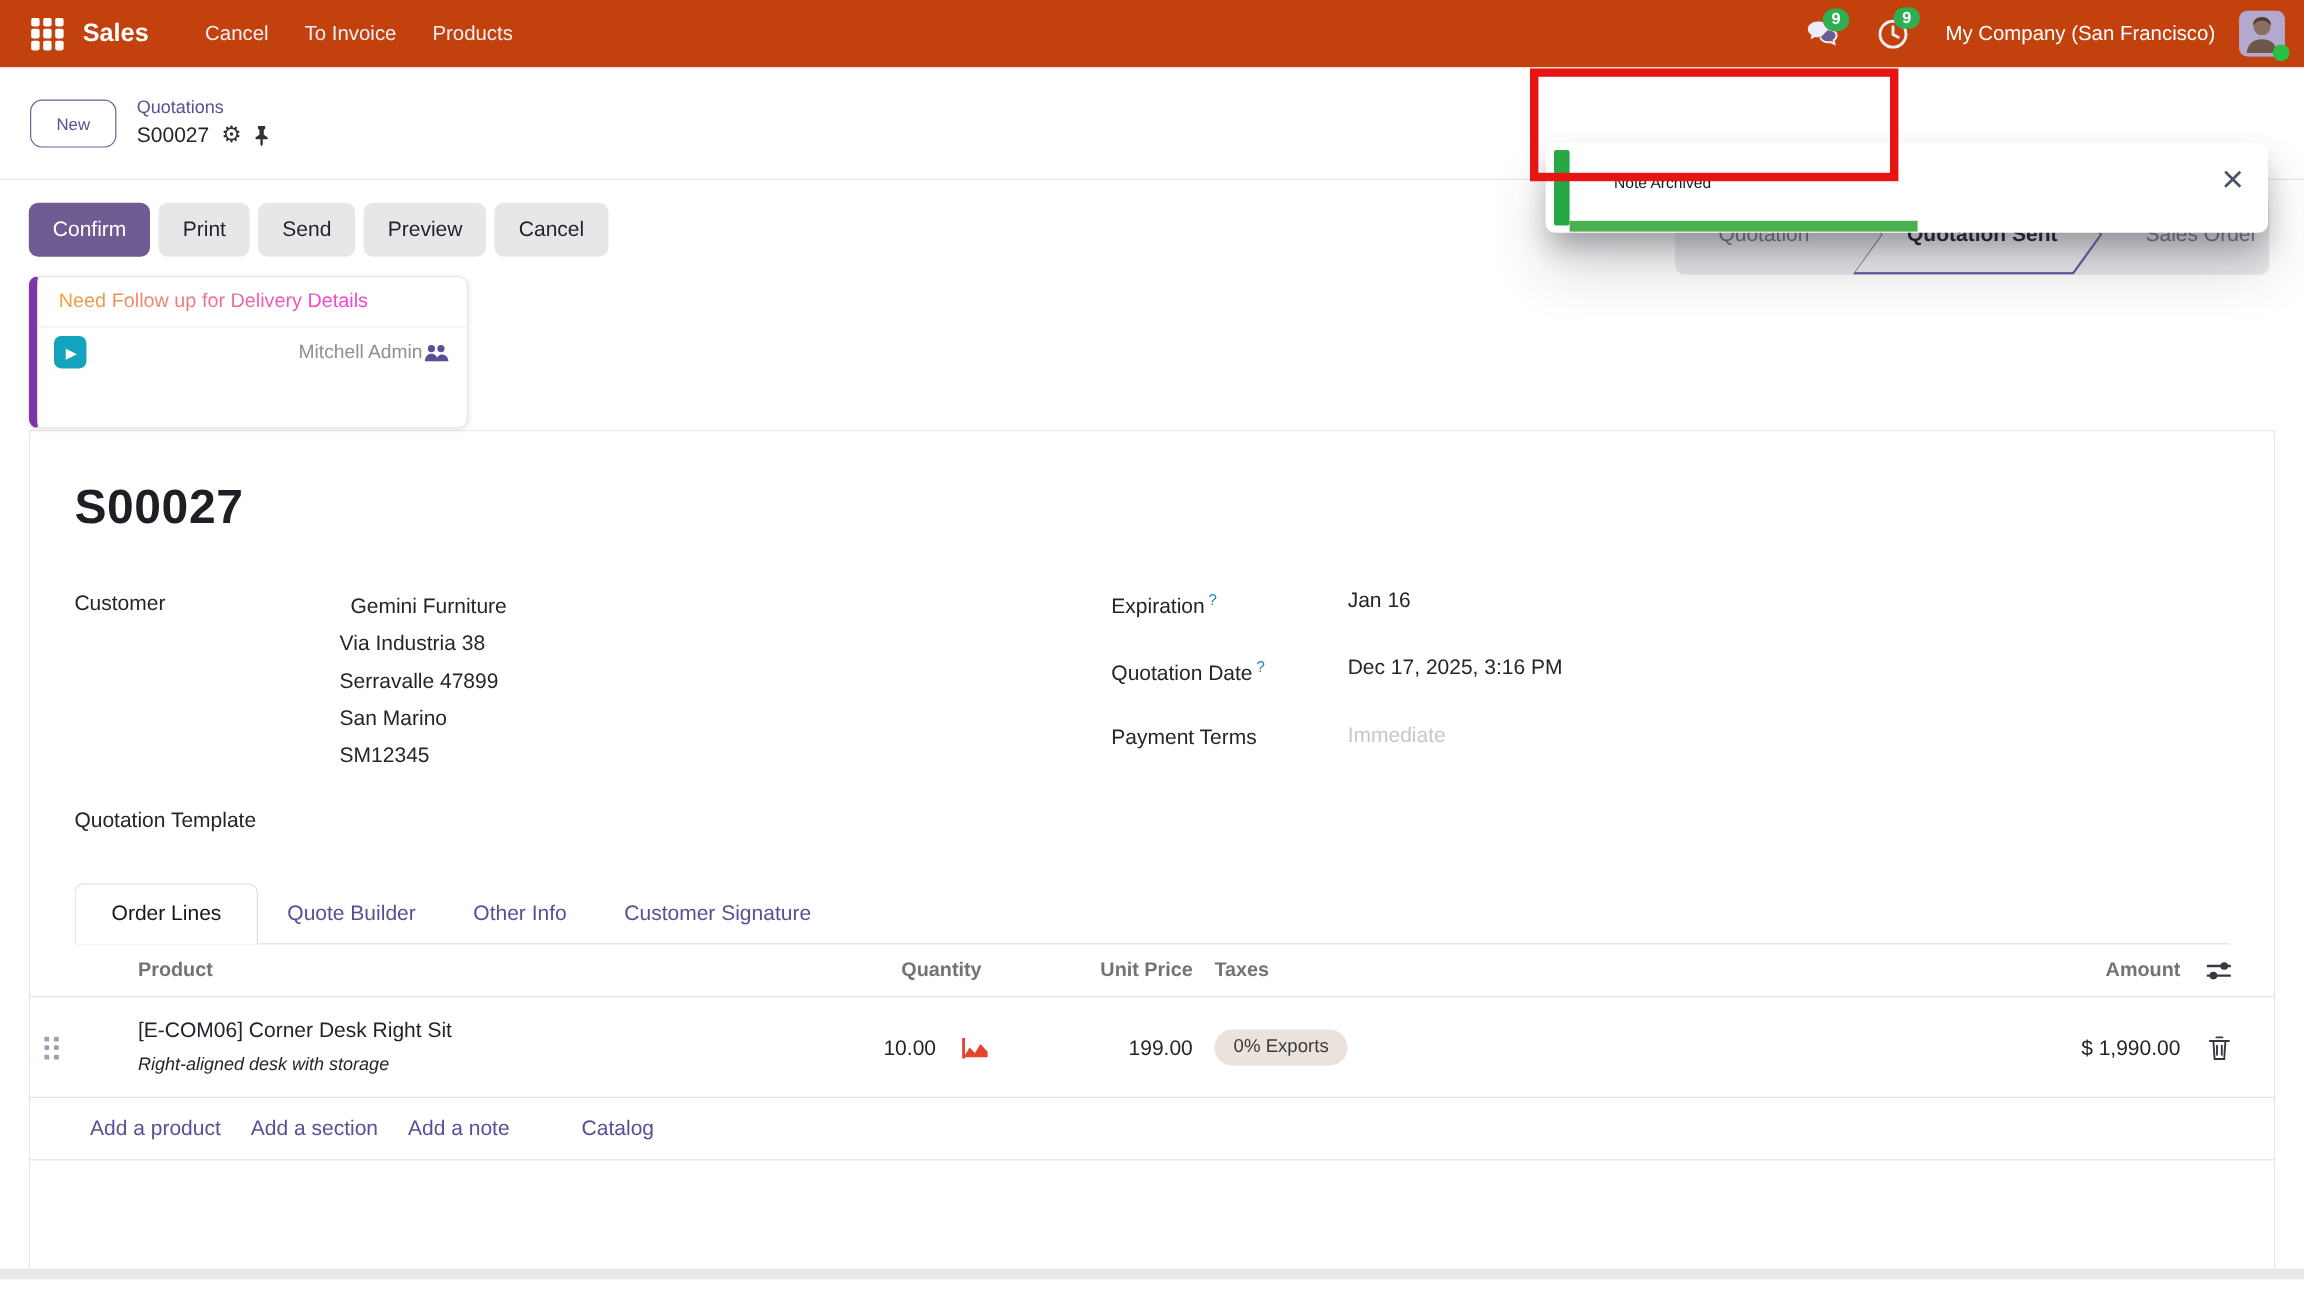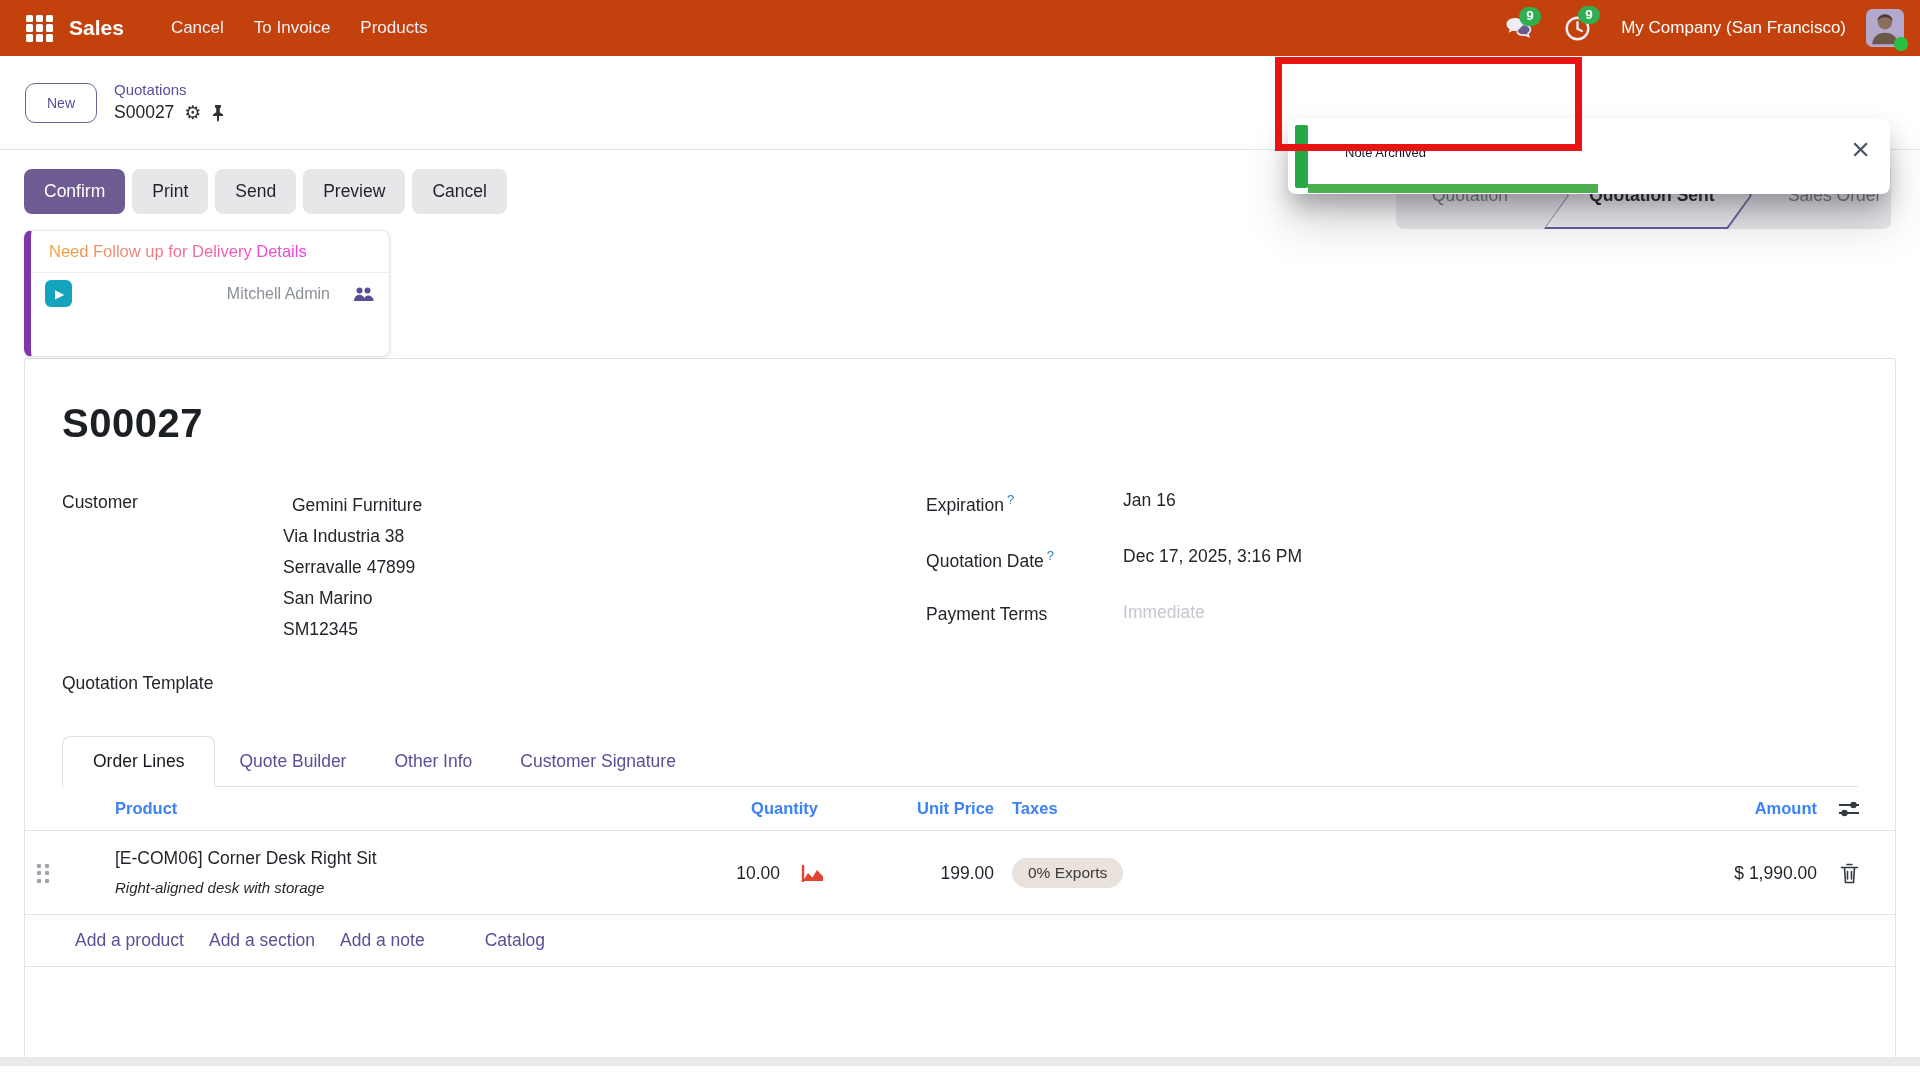--- a/index.html
+++ b/index.html
@@ -62,21 +62,21 @@
     border:1px solid #e6e7ea; border-left:7px solid #7D35A8; border-radius:8px; z-index:10;
     box-shadow:0 1px 4px rgba(0,0,0,.10); }
   .activity-title { height:42px; display:flex; align-items:center; padding:0 18px; font-size:17.5px; font-weight:700;
     color:#15181c; border-bottom:1px solid #eceef1; }
   .activity-summary { height:42px; display:flex; align-items:center; padding:0 18px; font-size:16.5px; font-weight:500;
     border-bottom:1px solid #eceef1; cursor:pointer; }
   .grad-text { background:linear-gradient(90deg,#F0A23C,#F23AE4); -webkit-background-clip:text; background-clip:text; color:transparent; }
   .activity-footer { height:41px; display:flex; align-items:center; padding:0 14px; }
   .play-btn { width:27px; height:27px; border-radius:6px; background:#14A3BC; color:#fff; display:flex; align-items:center;
     justify-content:center; font-size:12px; cursor:pointer; padding-left:2px; }
-  .assignee { margin-left:auto; display:flex; align-items:center; gap:24px; color:#8b8f98; font-size:16px; }
+  .assignee { margin-left:auto; display:flex; align-items:center; gap:2px; color:#8b8f98; font-size:16px; }
 
   
   .sheet { position:absolute; left:24px; top:358px; width:1872px; height:699px; background:#fff;
     border:1px solid #e3e3e7; border-bottom:none; border-radius:3px 3px 0 0; }
   .sheet-pad { padding:0 37px; }
   .doc-title { font-size:40px; font-weight:700; color:#1c2025; padding-top:42px; letter-spacing:.5px; }
   .fields { display:flex; margin-top:44px; }
   .fields-left { width:48%; }
   .fields-right { flex:1; padding-left:2px; }
   .frow { display:grid; grid-template-columns:221px 1fr; align-items:start; margin-bottom:27px; }
@@ -92,21 +92,21 @@
   
   .tabs { display:flex; align-items:flex-end; margin-top:42px; border-bottom:1px solid #dfe0e4; padding-left:0; }
   .tab { font-size:17.5px; color:#5C4E96; padding:14px 24px; cursor:pointer; }
   .tab.active { color:#15181c; background:#fff; border:1px solid #dfe0e4; border-bottom:1px solid #fff;
     border-radius:8px 8px 0 0; margin-bottom:-1px; padding:14px 30px; }
 
   
   .otable { width:100%; }
   .orow { display:grid; grid-template-columns:40px 1fr 150px 64px 150px 270px 1fr 64px;
     align-items:center; padding:0 14px 0 12px; border-bottom:1px solid #e2e3e7; }
-  .ohead { height:44px; font-weight:700; font-size:16.5px; color:#3b82f6; }
+  .ohead { height:44px; font-weight:700; font-size:16.5px; color:#737373; }
   .ohead .h-qty { grid-column:3 / 5; text-align:right; padding-right:26px; }
   .t-right { text-align:right; }
   .h-tax { padding-left:18px; }
   .h-icon { display:flex; justify-content:center; cursor:pointer; }
   .oline { padding-top:14px; padding-bottom:13px; }
   .drag-handle { display:grid; grid-template-columns:repeat(2,4px); grid-auto-rows:4px; gap:3.5px; width:12px; cursor:grab; }
   .drag-handle i { background:#9ca3af; border-radius:1px; }
   .prod-name { font-size:17.5px; color:#1f2329; line-height:26px; cursor:text; }
   .prod-desc { font-size:15px; font-style:italic; color:#23272c; line-height:26px; margin-top:4px; cursor:text; }
   .cell-num { font-size:17.5px; color:#1f2329; }

